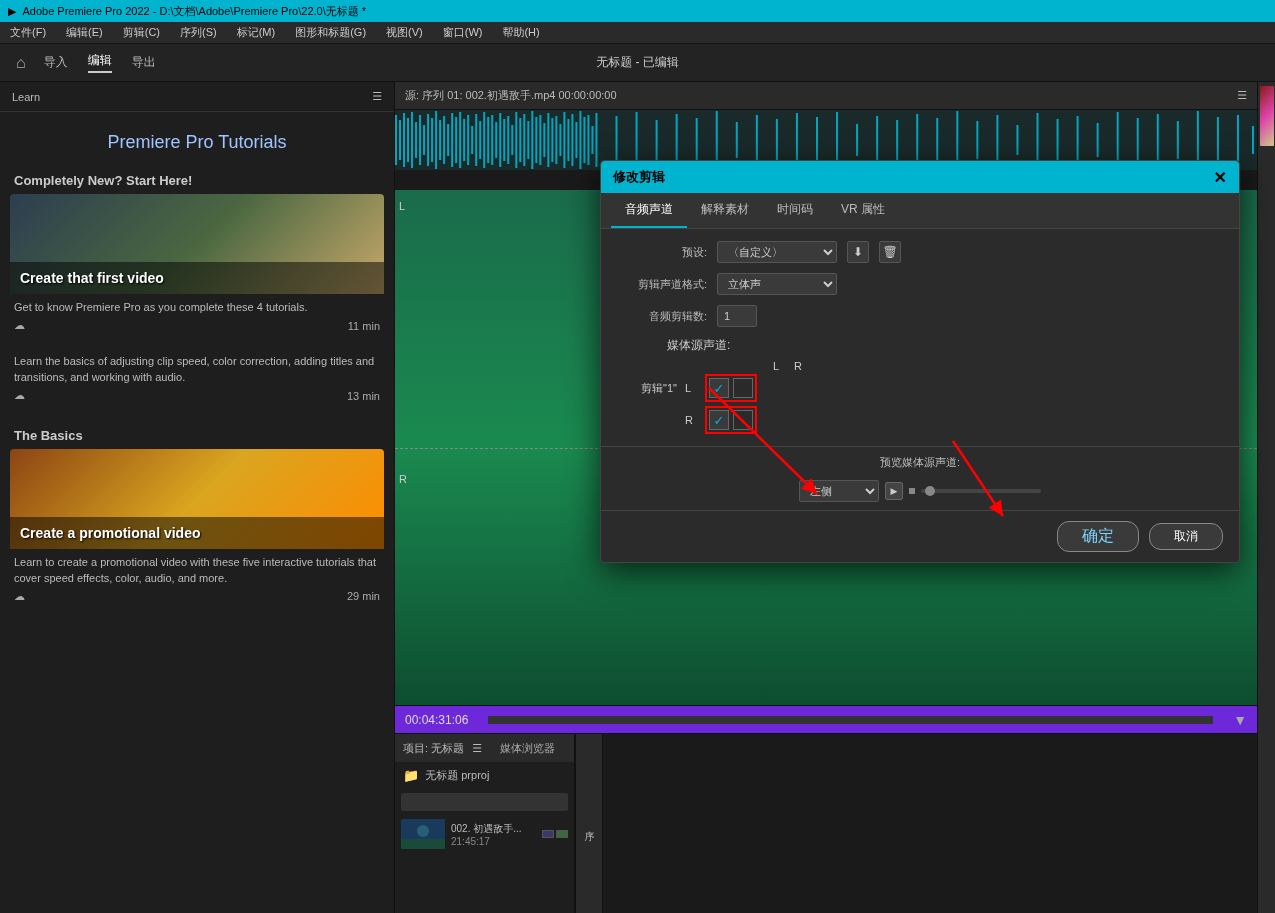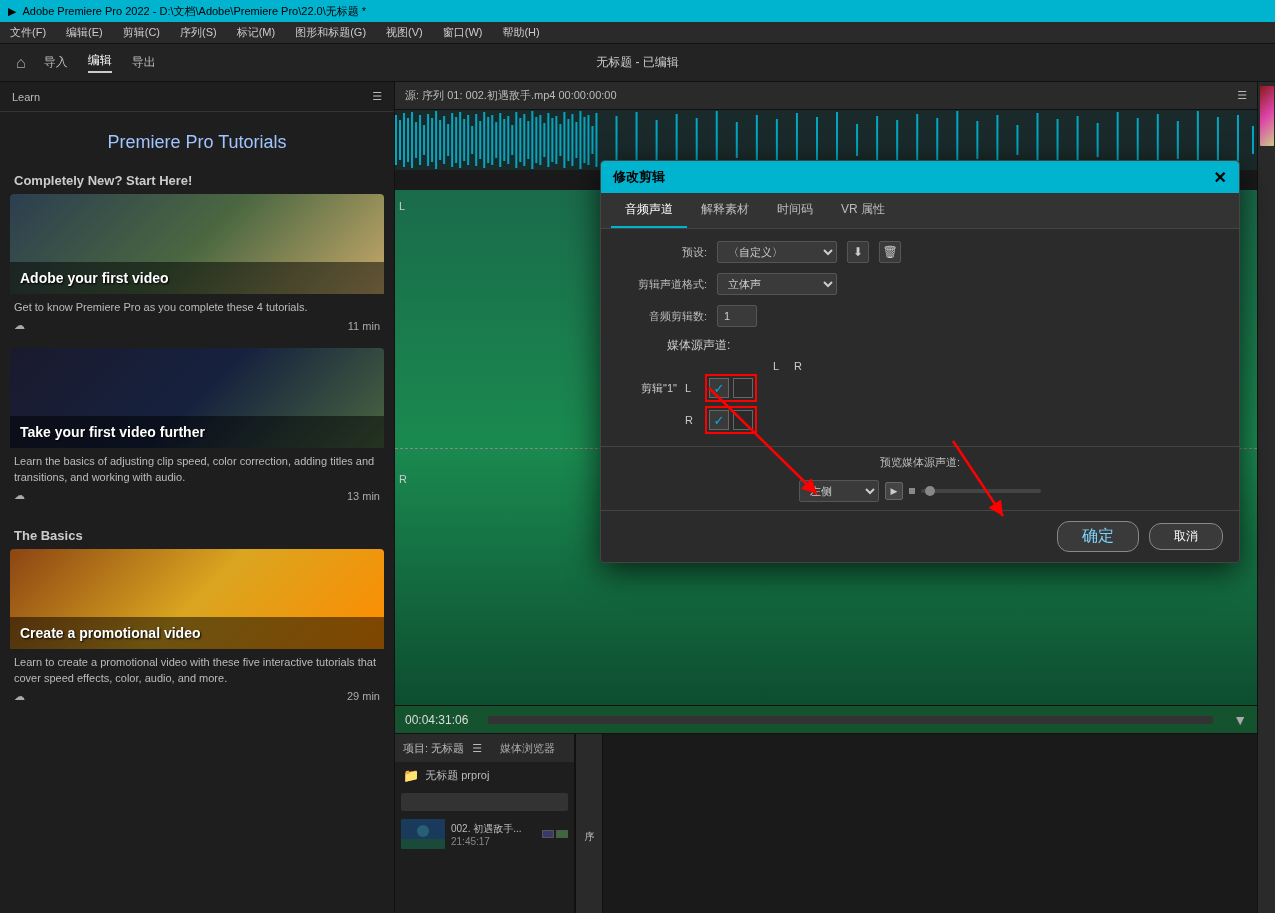--- a/index.html
+++ b/index.html
@@ -202,21 +202,21 @@
     }
     .preview-r-label {
       position: absolute;
       left: 4px;
       top: 50%;
       color: #ccc;
       font-size: 11px;
     }
 
     .timecode-bar {
-      background: #14532d;
+      background: #6d28d9;
       height: 28px;
       display: flex;
       align-items: center;
       padding: 0 10px;
       font-size: 12px;
       color: #ddd;
       border-top: 1px solid #111;
       gap: 20px;
     }
     .bottom-panels {
@@ -493,36 +493,31 @@
     <div class="learn-header">
       <span>Learn</span>
       <span>☰</span>
     </div>
     <div class="tutorials-title">Premiere Pro Tutorials</div>
     <div class="section-heading">Completely New? Start Here!</div>
 
     <div class="tutorial-card">
       <div class="tutorial-card-img card-img-1">
         <div class="card-overlay">
-          <div class="card-title">Adobe your first video</div>
+          <div class="card-title">Create that first video</div>
         </div>
       </div>
       <div class="card-desc">Get to know Premiere Pro as you complete these 4 tutorials.</div>
       <div class="card-meta">
         <span>☁</span>
         <span>11 min</span>
       </div>
     </div>
 
     <div class="tutorial-card">
-      <div class="tutorial-card-img card-img-2">
-        <div class="card-overlay">
-          <div class="card-title">Take your first video further</div>
-        </div>
-      </div>
       <div class="card-desc">Learn the basics of adjusting clip speed, color correction, adding titles and transitions, and working with audio.</div>
       <div class="card-meta">
         <span>☁</span>
         <span>13 min</span>
       </div>
     </div>
 
     <div class="section-heading">The Basics</div>
 
     <div class="tutorial-card">

